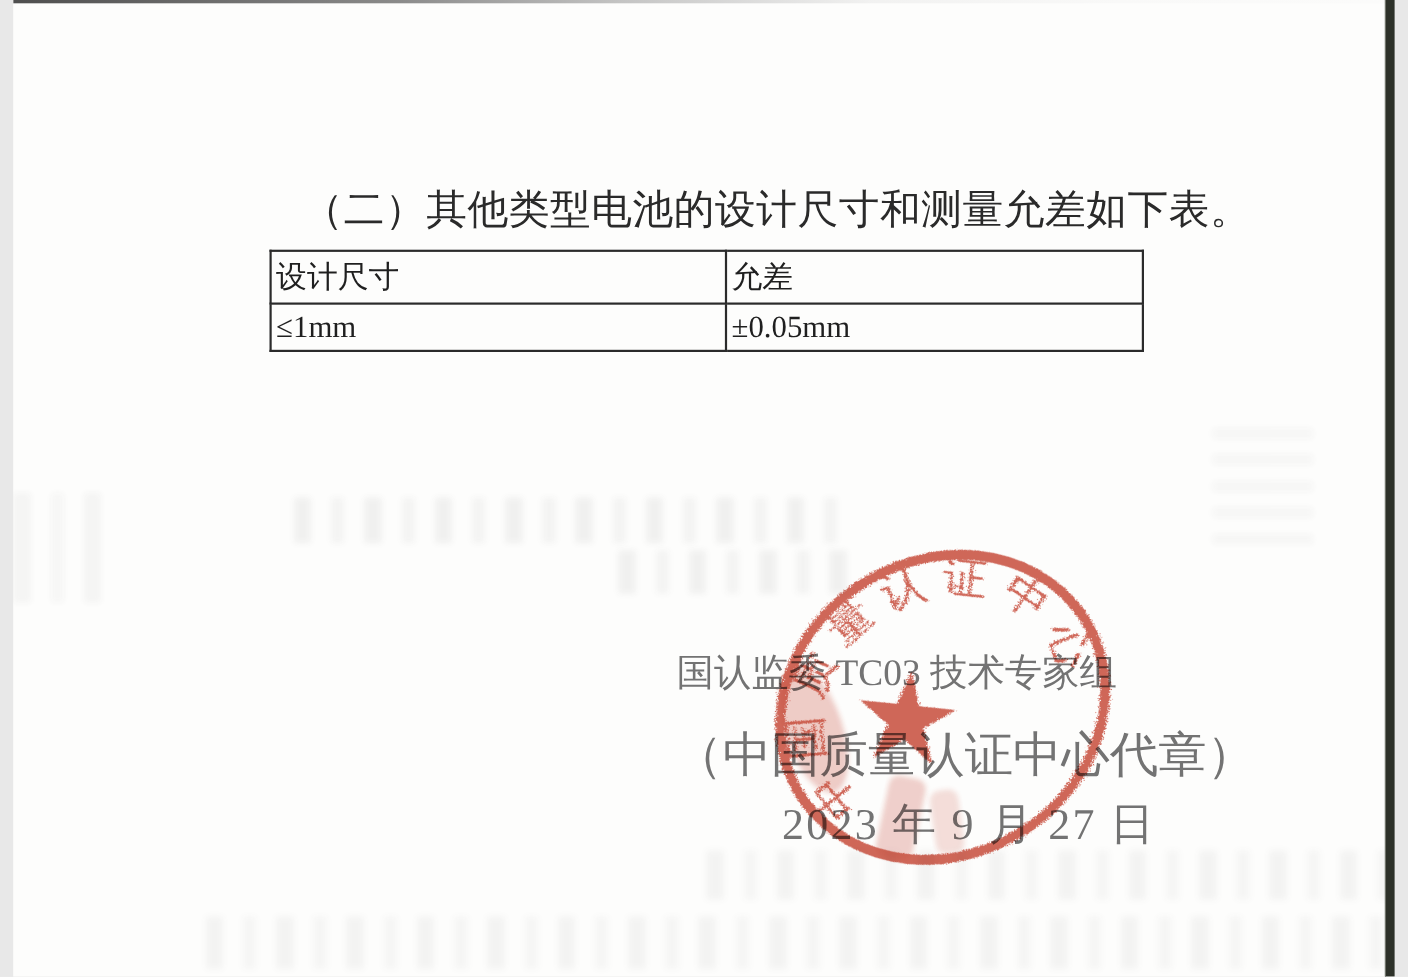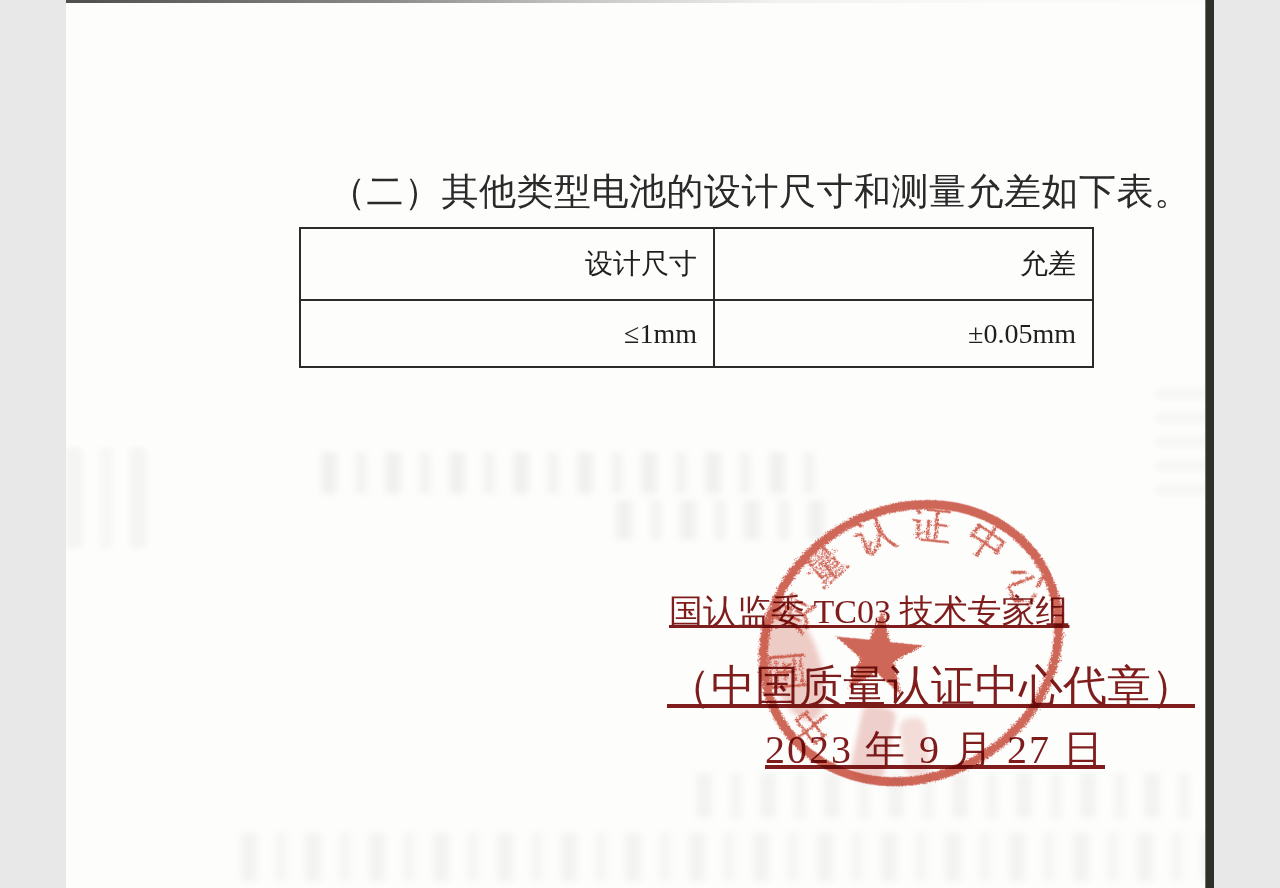--- a/index.html
+++ b/index.html
@@ -1,18 +1,18 @@
 <!DOCTYPE html>
 <html><head>
 <meta charset="utf-8">
 <style>
   html,body{margin:0;padding:0;background:#e8e8e8;}
   .page{
     position:relative;
-    width:1148px;height:888px;
+    width:1256px;height:888px;
     margin:0 auto;
     background:#fdfdfc;
     overflow:hidden;
     font-family:"Liberation Serif","DejaVu Serif",serif;
     color:#222;
   }
   
   .scan-top{
     position:absolute;left:0;top:0;width:100%;height:3px;
     background:linear-gradient(to right,
@@ -31,28 +31,28 @@
     font-size:37px;line-height:40px;letter-spacing:.5px;
     color:#2a2a2a;white-space:nowrap;
   }
   
   .tol-table{
     position:absolute;left:233px;top:227px;
     width:793px;border-collapse:collapse;table-layout:fixed;
   }
   .tol-table td,.tol-table th{
     border:2px solid #2b2b2b;
-    height:33px;padding:16px;
-    text-align:right;vertical-align:middle;
+    height:33px;padding:4px;
+    text-align:left;vertical-align:middle;
     font-size:28px;font-weight:normal;color:#1f1f1f;
   }
   .tol-table col.c1{width:414px;}
   .tol-table col.c2{width:379px;}
   
-  .sig{position:absolute;white-space:nowrap;color:#7f1d1d;text-decoration:underline;}
+  .sig{position:absolute;white-space:nowrap;color:#737373;}
   .sig-org {left:603px;top:589px;font-size:34px;}
   .sig-beh {left:601px;top:657px;font-size:44px;}
   .sig-date{left:699px;top:722px;font-size:40px;letter-spacing:2px;}
   
   .stamp{
     position:absolute;left:640px;top:478px;
     width:410px;height:336px;
     mix-blend-mode:multiply;opacity:.92;
     pointer-events:none;
   }

